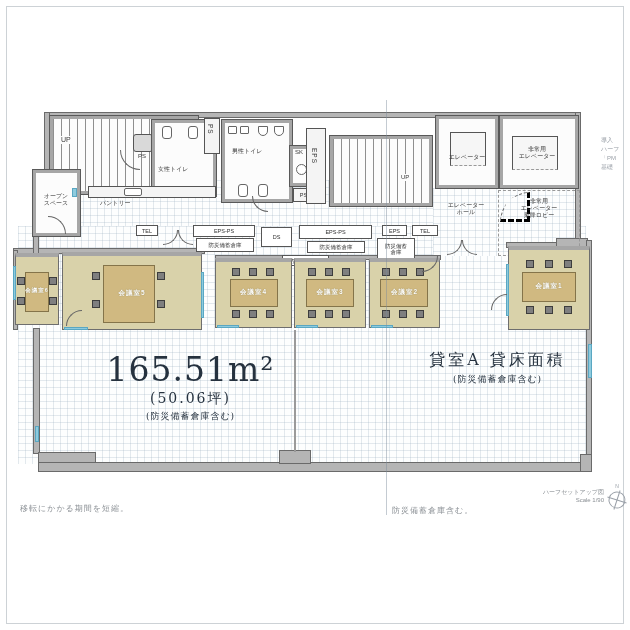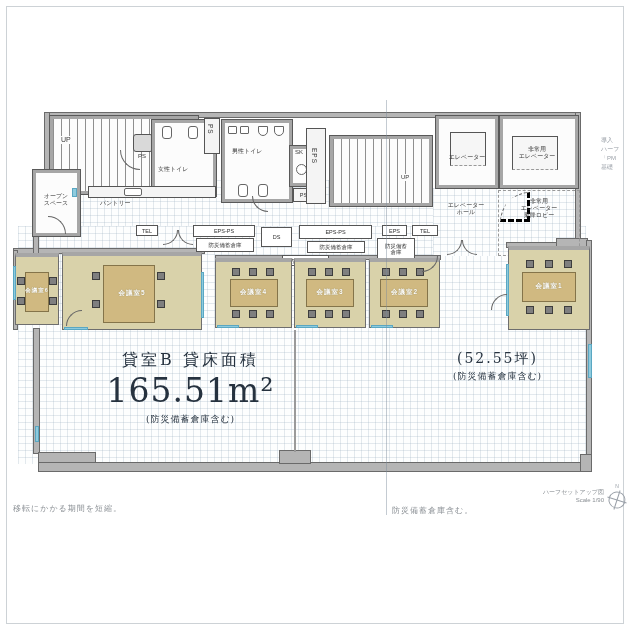--- a/index.html
+++ b/index.html
@@ -232,32 +232,32 @@
   <div class="arc arc-br" style="left:163px;top:230px;width:15px;height:15px;"></div>
   <div class="arc arc-bl" style="left:178px;top:230px;width:15px;height:15px;"></div>
   <div class="arc arc-br" style="left:447px;top:240px;width:15px;height:15px;"></div>
   <div class="arc arc-bl" style="left:462px;top:240px;width:15px;height:15px;"></div>
   <div class="arc arc-tl" style="left:491px;top:294px;width:16px;height:16px;"></div>
   <div class="arc arc-br" style="left:422px;top:256px;width:16px;height:16px;"></div>
   <div class="arc arc-bl" style="left:252px;top:196px;width:16px;height:16px;"></div>
   <div class="arc arc-tl" style="left:66px;top:310px;width:16px;height:16px;"></div>
 
   <div class="bigtext" style="left:78px;top:350px;width:225px;">
-    <div class="t1">貸室B 貸床面積</div>
     <div class="t2">165.51m²</div>
+    <div class="t3">(50.06坪)</div>
     <div class="t4">(防災備蓄倉庫含む)</div>
   </div>
   <div class="bigtext" style="left:385px;top:350px;width:225px;">
-    <div class="t3">(52.55坪)</div>
+    <div class="t1">貸室A 貸床面積</div>
     <div class="t4">(防災備蓄倉庫含む)</div>
   </div>
 
   <div class="fold" style="left:386px;top:100px;height:415px;"></div>
 
-  <div class="foot" style="left:13px;top:503px;font-family:Liberation Mono, monospace;">移転にかかる期間を短縮。</div>
+  <div class="foot" style="left:20px;top:503px;font-family:Liberation Mono, monospace;">移転にかかる期間を短縮。</div>
   <div class="foot" style="left:392px;top:505px;">防災備蓄倉庫含む。</div>
   <div class="foot" style="left:520px;top:488px;width:84px;text-align:right;font-size:6px;line-height:8px;letter-spacing:0;">
     <span>ハーフセットアップ図</span><br>
     <span>Scale 1/90</span>
   </div>
   <div class="abs" style="left:606px;top:482px;width:22px;height:30px;">
     <svg width="22" height="30" viewBox="0 0 22 30">
       <text x="11" y="6" font-size="5" fill="#9aa0a8" text-anchor="middle">N</text>
       <g transform="rotate(18 11 18)">
         <circle cx="11" cy="18" r="8" fill="none" stroke="#9aa0a8" stroke-width="1"></circle>

